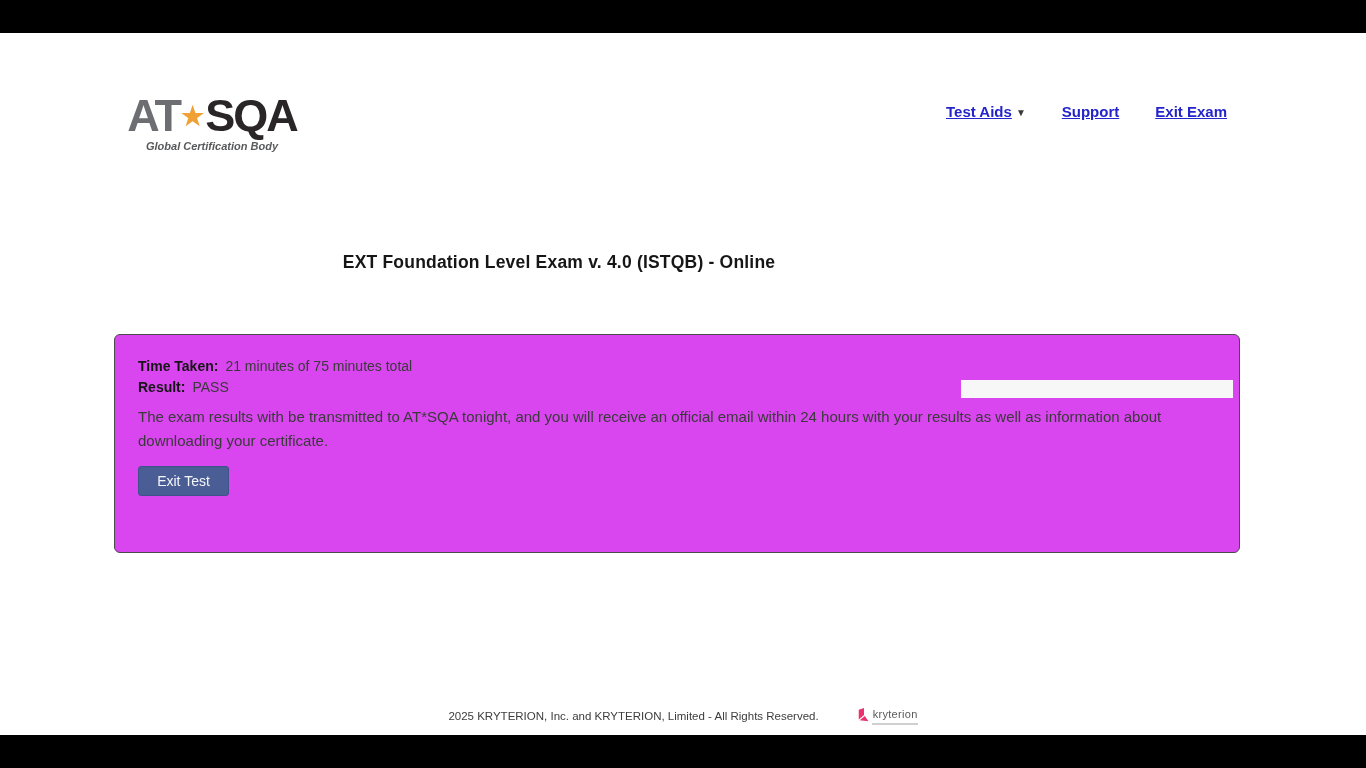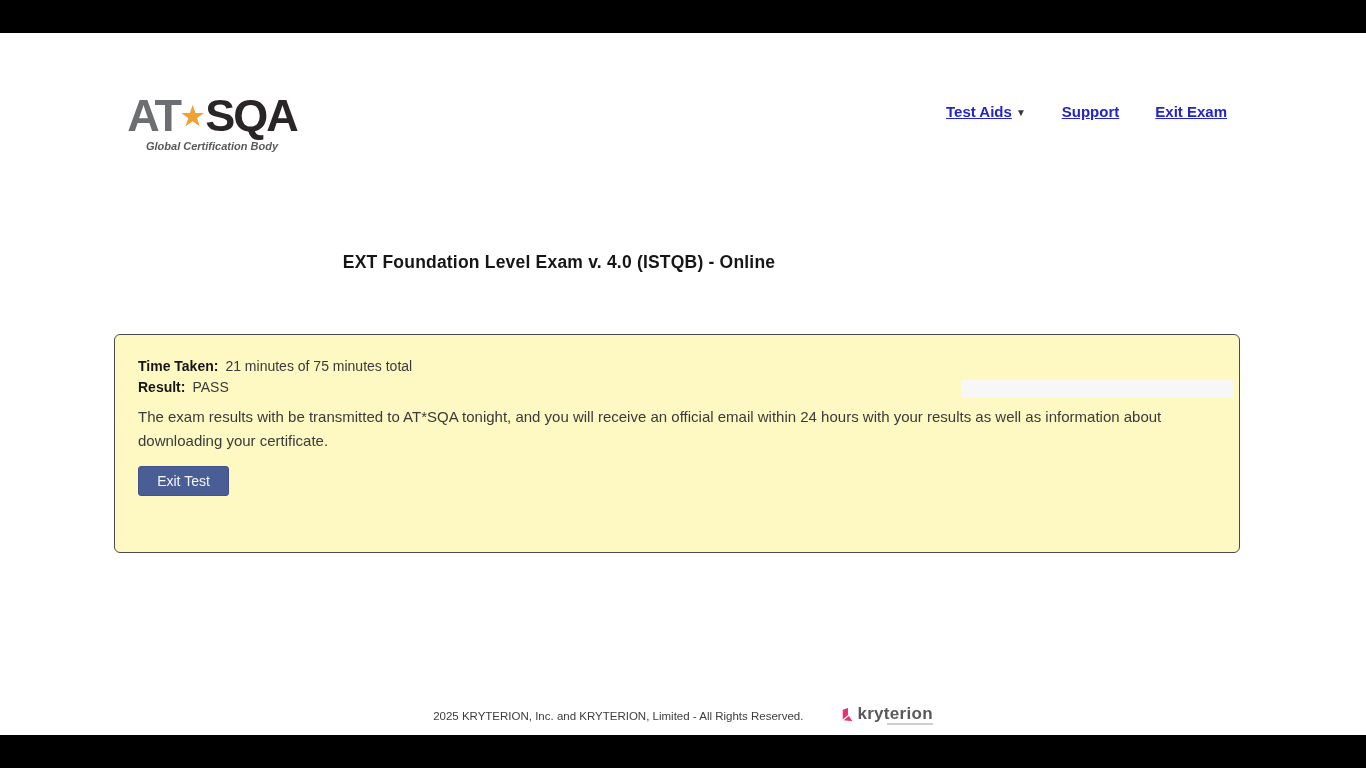--- a/index.html
+++ b/index.html
@@ -93,21 +93,21 @@
     letter-spacing:0.2px;
   }
 
   
   .results-box {
     position:absolute;
     left:114px; top:301px;
     width:1126px; height:219px;
     border:1px solid #4a4a4a;
     border-radius:6px;
-    background:#fef9c3;
+    background:#d946ef;
     padding:21px 23px;
   }
   .stat-line {
     font-size:14px;
     line-height:21px;
     color:#1c1c1c;
   }
   .stat-label { font-weight:bold; color:#151515; }
   .stat-value { color:#3a3a3a; margin-left:7px; }
   .results-message {
@@ -151,22 +151,22 @@
     color:#3d3d3d;
   }
   .kryterion-logo {
     display:flex;
     align-items:flex-start;
     margin-left:2px;
   }
   .kryterion-mark { margin-top:1px; }
   .kryterion-wordwrap { display:flex; flex-direction:column; align-items:flex-end; }
   .kryterion-word {
-    font-size:17px;
-    font-weight:bold;
+    font-size:11px;
+    font-weight:normal;
     color:#58595b;
     letter-spacing:0.3px;
     line-height:14px;
     margin-left:2px;
   }
   .kryterion-tagline-line {
     height:2px; width:46px;
     background:#cfcfcf;
     margin-top:2px;
   }

